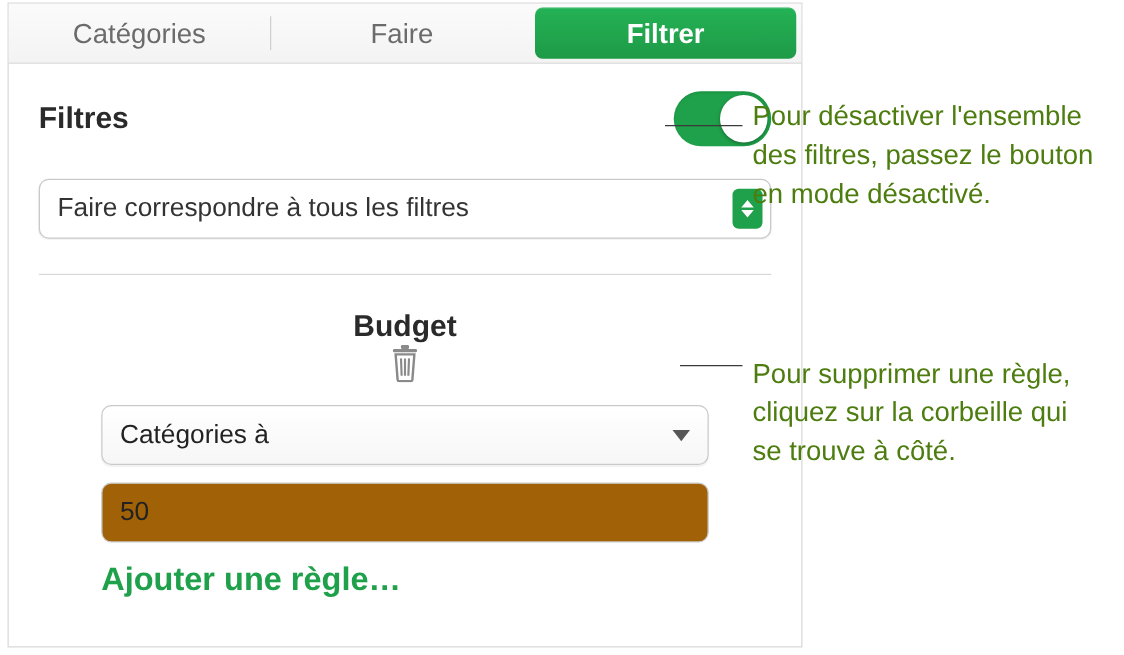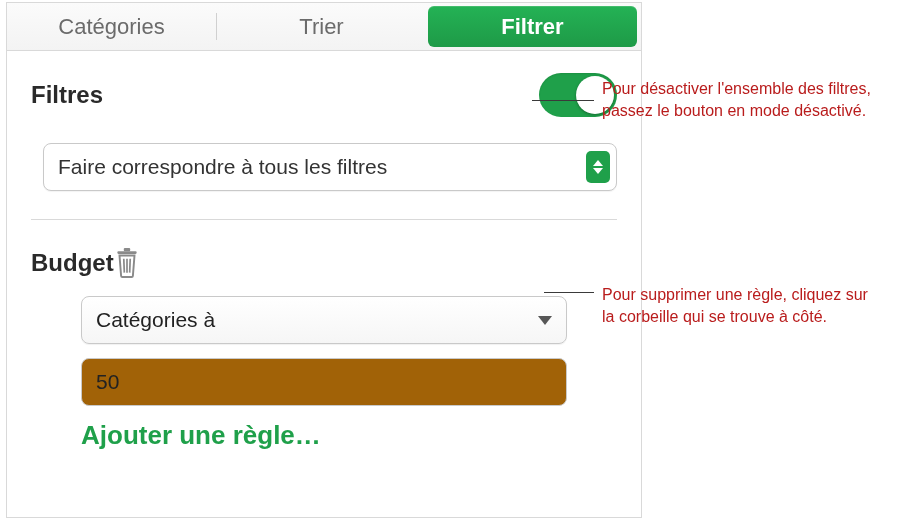--- a/index.html
+++ b/index.html
@@ -92,21 +92,20 @@
     justify-content: space-between;
     border: 1px solid #c9c9c9;
     border-radius: 8px;
     height: 48px;
     padding: 0 6px 0 14px;
     font-size: 21px;
     color: #333;
     background: #fff;
     cursor: pointer;
     box-shadow: 0 1px 1px rgba(0,0,0,.05);
-    margin-left: 12px;
   }
   .popup .stepper {
     width: 24px;
     height: 32px;
     background: #1fa04a;
     border-radius: 5px;
     display: flex;
     flex-direction: column;
     align-items: center;
     justify-content: center;
@@ -125,21 +124,23 @@
     border-top: 6px solid #fff;
   }
   .divider {
     height: 1px;
     background: #d9d9d9;
     margin: 28px 0 18px 0;
   }
   .rule-header {
     display: flex;
     align-items: center;
+    justify-content: space-between;
     padding: 0 24px;
+    flex-direction: column;
   }
   .rule-title {
     font-size: 24px;
     font-weight: 700;
     color: #2a2a2a;
   }
   .trash {
     width: 26px;
     height: 30px;
     cursor: pointer;
@@ -182,23 +183,23 @@
   }
   .add-rule {
     margin-top: 14px;
     font-size: 26px;
     font-weight: 600;
     color: #1fa04a;
     cursor: pointer;
   }
   .callout {
     position: absolute;
-    font-size: 16px;
+    font-size: 22px;
     line-height: 1.4;
-    color: #b91c1c;
+    color: #4d7c0f;
     width: 280px;
   }
   .callout.c1 { left: 602px; top: 78px; }
   .callout.c2 { left: 602px; top: 284px; }
   .leader {
     position: absolute;
     height: 1px;
     background: #3a3a3a;
   }
   .leader.l1 { left: 532px; top: 100px; width: 62px; }
@@ -208,21 +209,21 @@
 <body>
 
 <div class="panel">
 
   <div class="tabs">
     <div class="tab">
       <span>Catégories</span>
     </div>
     <div class="tab-divider"></div>
     <div class="tab">
-      <span>Trier</span>
+      <span>Faire</span>
     </div>
     <div class="tab active">
       <span>Filtrer</span>
     </div>
   </div>
 
   <div class="section">
     <div class="filters-header">
       <div class="filters-title">Filtres</div>
       <div class="toggle">

